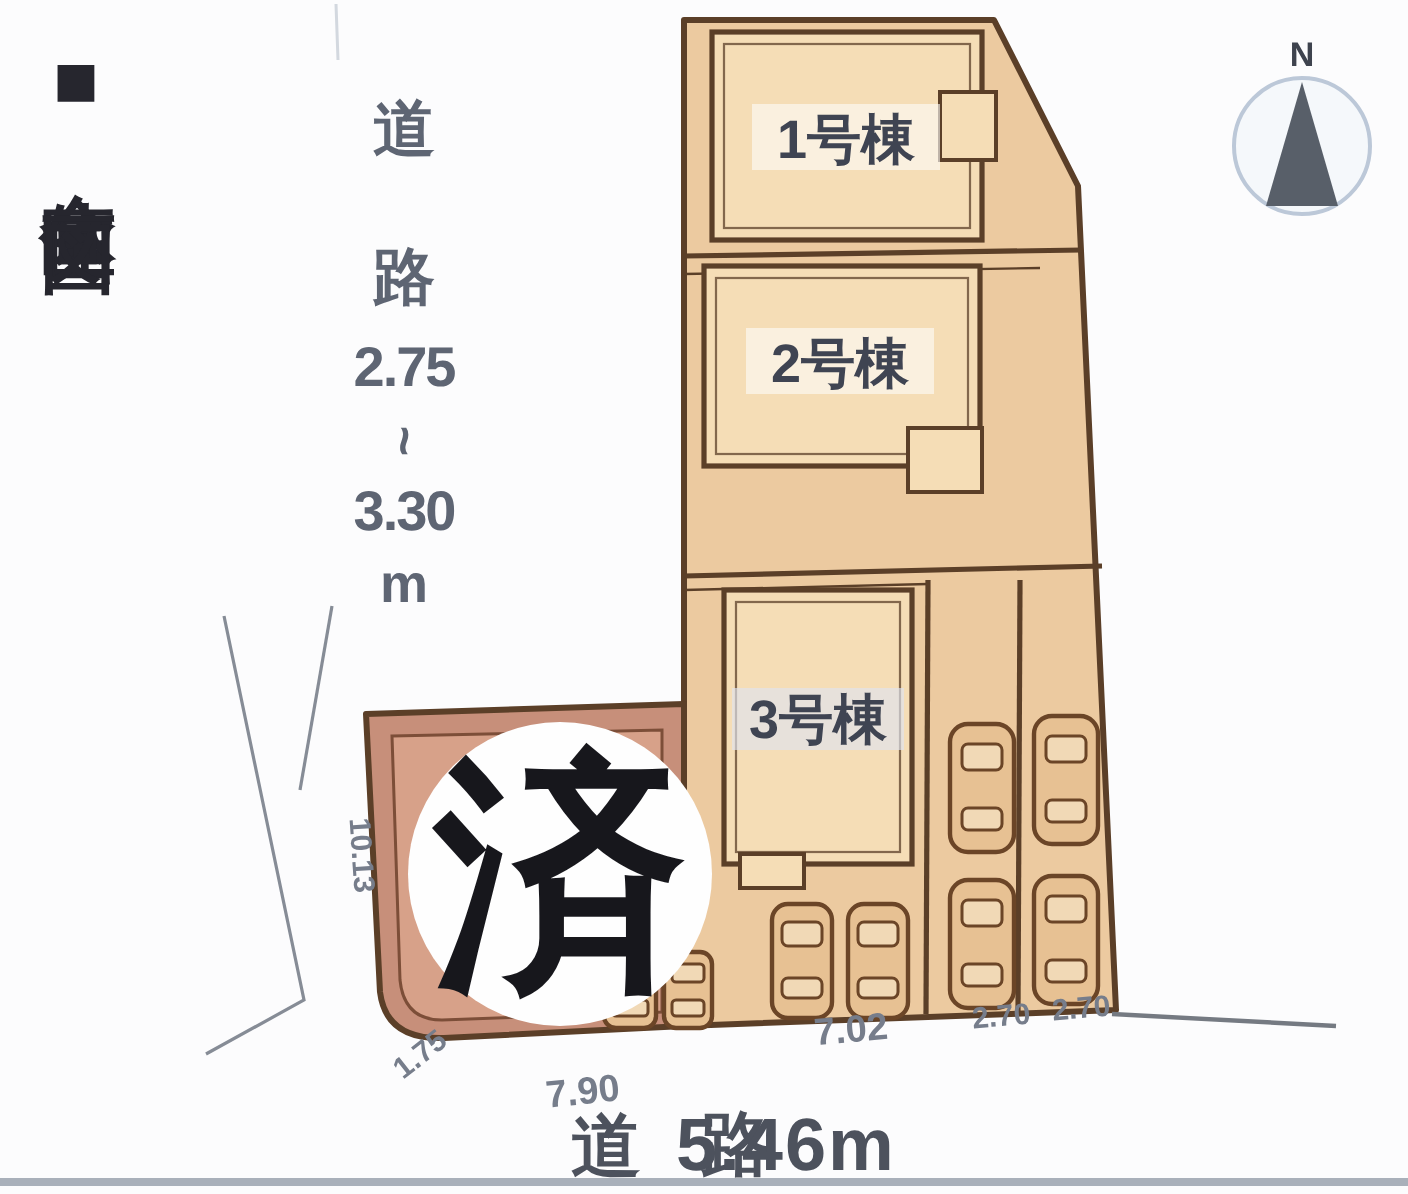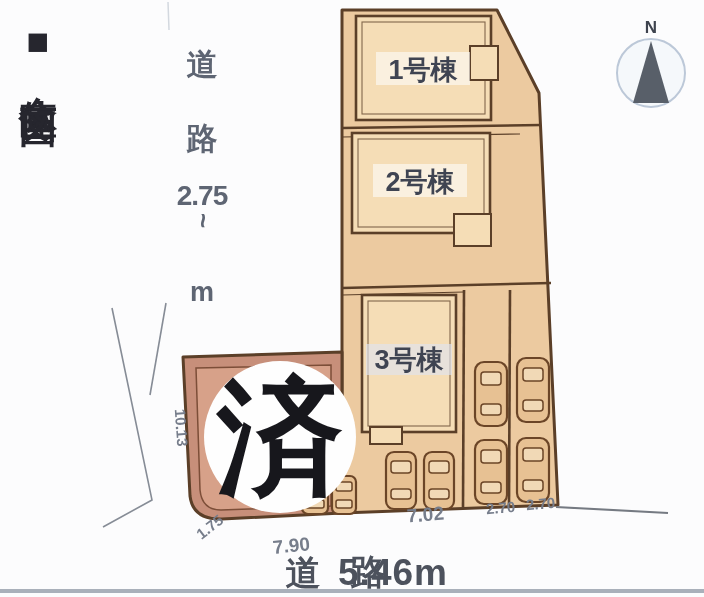--- a/index.html
+++ b/index.html
@@ -13,21 +13,21 @@
     writing-mode:vertical-rl;text-orientation:upright;
     font-size:38px;font-weight:bold;letter-spacing:4px;
     color:var(--c-titleText);
   }
   .lr{
     position:absolute;left:168px;width:68px;text-align:center;
     color:var(--c-leftRoadText);font-weight:bold;
   }
   #lr1{top:44px;font-size:31px;}
   #lr2{top:118px;font-size:31px;}
-  #lr3{top:180px;font-size:28px;letter-spacing:-1px;}
+  #lr3{top:168px;font-size:28px;letter-spacing:-1px;}
   #lr4{top:205px;font-size:26px;transform:rotate(90deg);}
   #lr5{top:240px;font-size:28px;letter-spacing:-1px;}
   #lr6{top:277px;font-size:27px;}
   svg{position:absolute;left:0;top:0;}
   .parcel{fill:var(--c-parcel);stroke:var(--c-outline);stroke-width:3;stroke-linejoin:round;}
   .sold{fill:var(--c-soldLot);stroke:var(--c-outline);stroke-width:3;stroke-linejoin:round;}
   .sold-inner{fill:var(--c-soldLotInner);stroke:#7c4e38;stroke-width:1.5;}
   .lot-line{stroke:var(--c-outline);fill:none;}
   .bld{fill:var(--c-building);stroke:var(--c-outline);stroke-width:2.6;}
   .bld-inner{fill:none;stroke:var(--c-outline);stroke-width:1.1;opacity:.75;}
@@ -51,20 +51,21 @@
 <body>
 
 <div class="canvas">
 
   <div class="title">■全体区画図</div>
 
   <div class="lr" id="lr1">道</div>
   <div class="lr" id="lr2">路</div>
   <div class="lr" id="lr3">2.75</div>
   <div class="lr" id="lr4">~</div>
+  <div class="lr" id="lr5">3.30</div>
   <div class="lr" id="lr6">m</div>
 
   <svg width="704" height="597" viewBox="0 0 704 597">
 
     <line x1="168" y1="2" x2="169" y2="30" stroke="#d3d8df" stroke-width="1.5"></line>
 
     <path class="roadline" d="M112,308 L152,500 L103,527"></path>
     <line class="roadline" x1="166" y1="303" x2="150" y2="395"></line>
 
     <polygon class="parcel" points="342,10 497,10 539,93 558,505 342,513"></polygon>

